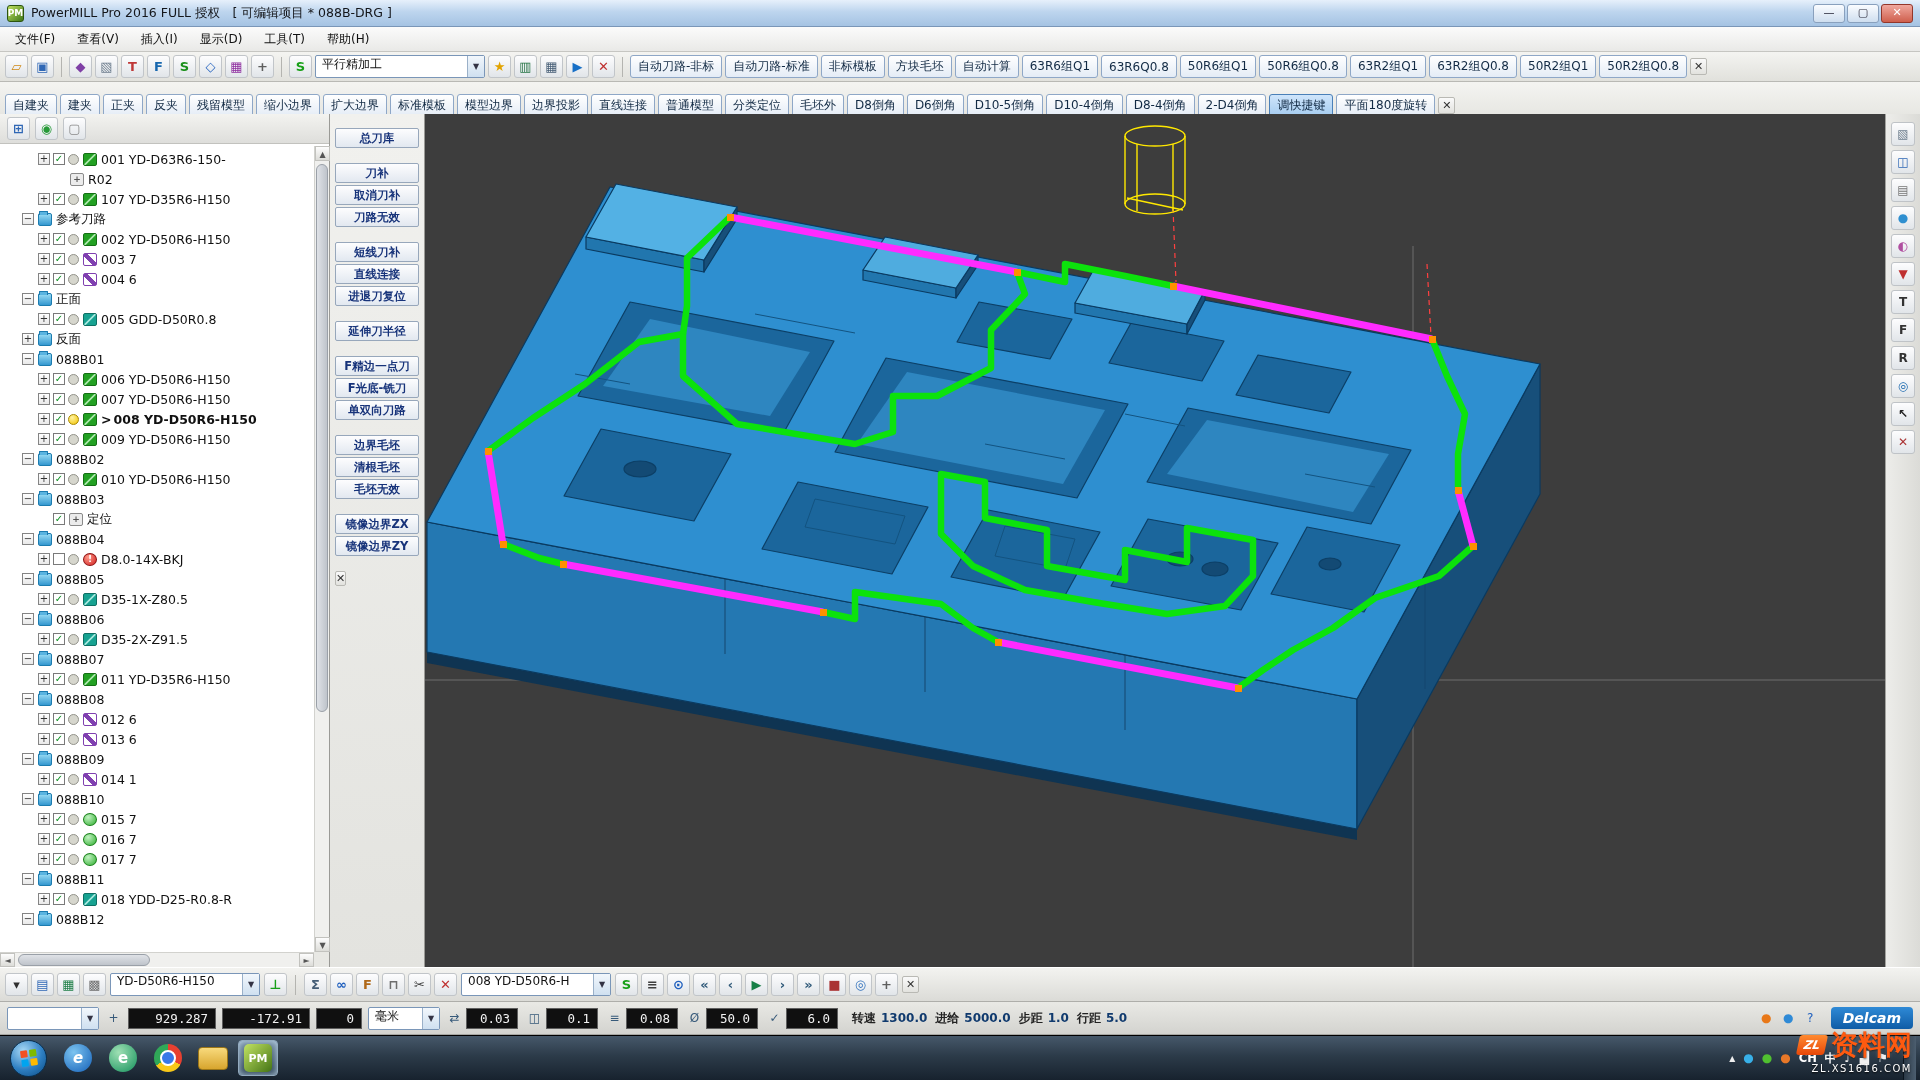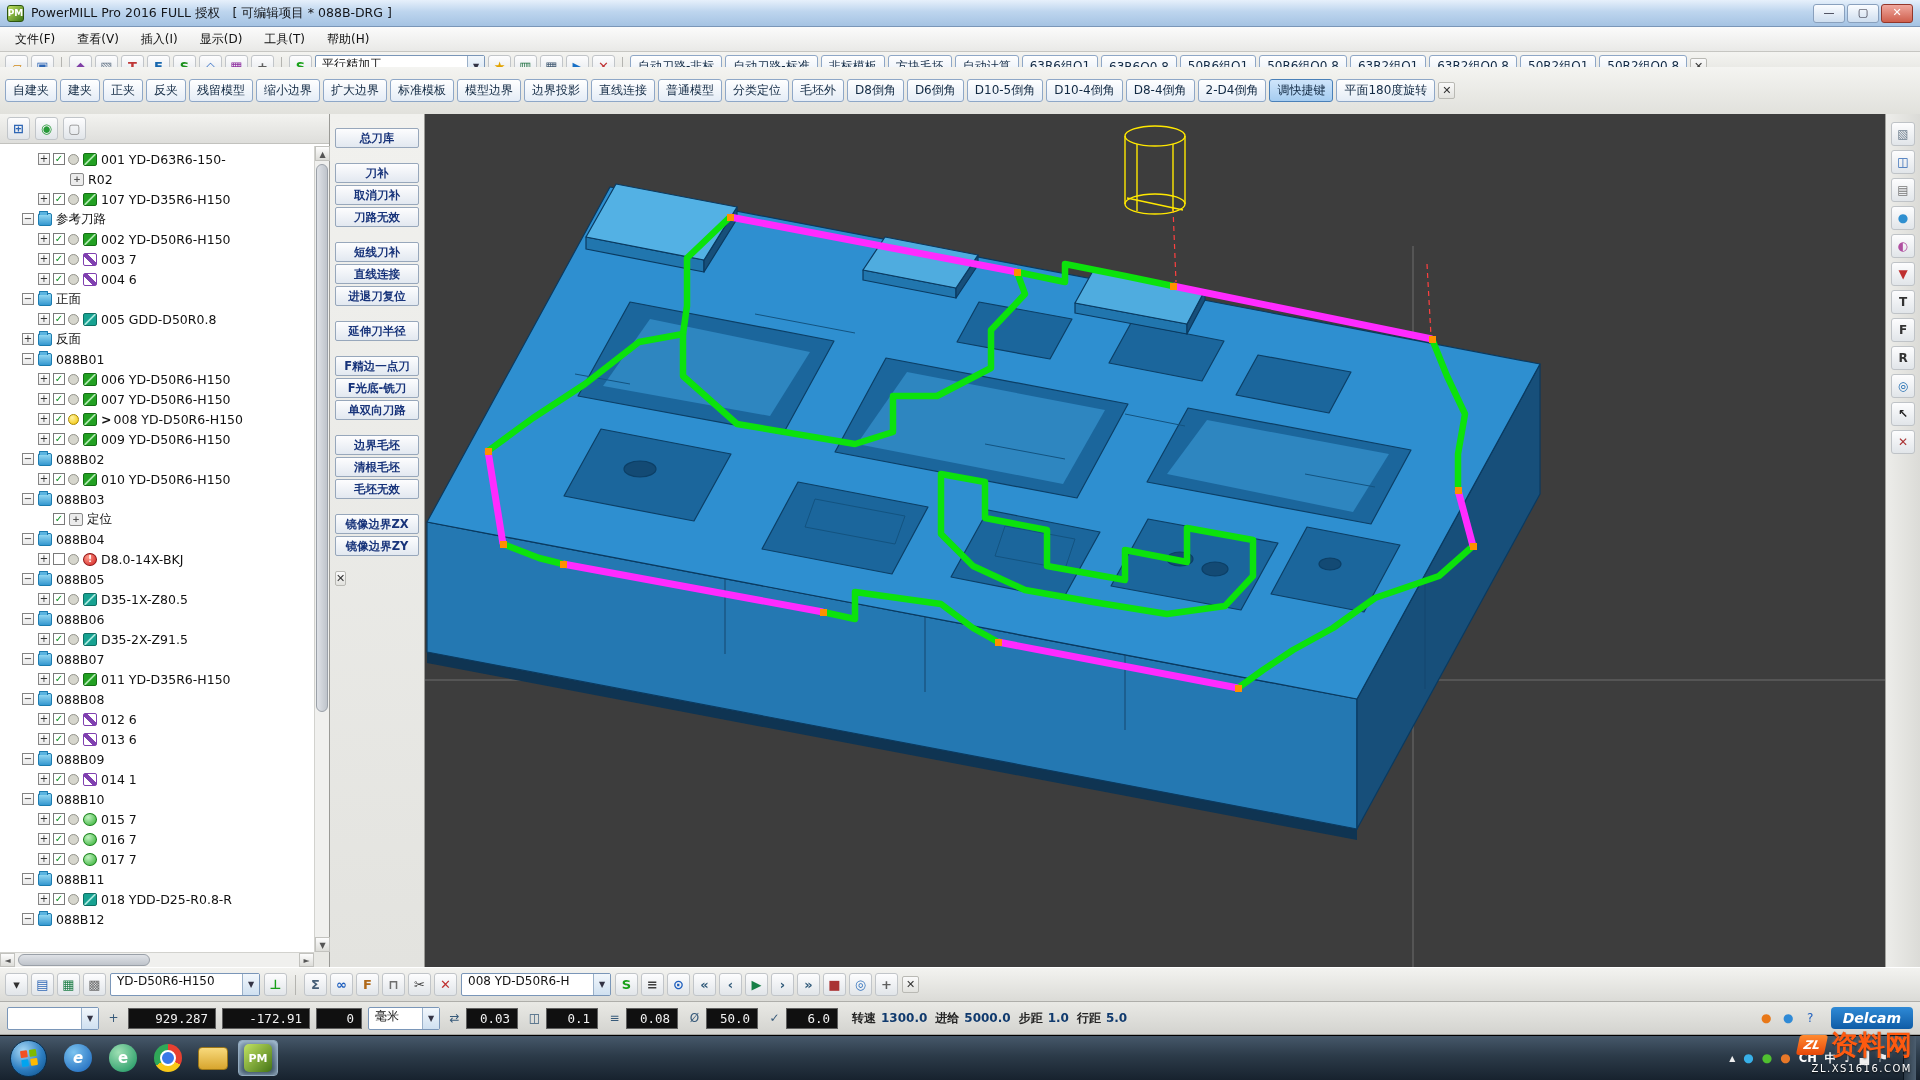--- a/index.html
+++ b/index.html
@@ -14,36 +14,36 @@
   .win-controls{margin-left:auto;display:flex;gap:2px}
   .win-btn{width:32px;height:19px;border:1px solid #89a0bd;border-radius:3px;background:linear-gradient(#fafcff,#cfdeef);font-size:11px;line-height:16px;text-align:center;color:#223}
   .win-btn.close{background:linear-gradient(#f0a89e,#cf5f4d);border-color:#93362a;color:#fff}
 
   #menubar{position:absolute;top:27px;left:0;right:0;height:25px;background:linear-gradient(#fbfbfb,#e9e9e7);border-bottom:1px solid #c6c6c2;display:flex;align-items:center;padding-left:4px}
   .menu-item{padding:3px 11px;color:#111;white-space:nowrap}
 
   
   .toolbar{position:absolute;left:0;right:0;background:linear-gradient(#f4f4f1,#e1e1dc);border-bottom:1px solid #b9b9b4;display:flex;align-items:center;gap:3px;padding:0 5px;white-space:nowrap}
   #toolbar1{top:52px;height:30px}
-  #toolbar2{top:67px;height:48px}
+  #toolbar2{top:82px;height:48px}
   .tb-icon{width:23px;height:23px;background:linear-gradient(#fdfdfe,#e1e5e9);border:1px solid #c1c5c9;border-radius:3px;font-size:13px;font-weight:bold;display:inline-flex;align-items:center;justify-content:center;flex:none}
   .tb-sep{width:1px;height:20px;background:#b4b4b0;margin:0 4px;flex:none;border:none}
   .tb-btn{height:23px;padding:0 7px;border:1px solid #8ea7c7;border-radius:3px;background:linear-gradient(#ffffff,#e4ecf6);font-size:12px;color:#122a44;display:inline-flex;align-items:center;white-space:nowrap;flex:none}
   .tb-btn.active{background:linear-gradient(#cfe5fb,#a5ccf0);border-color:#4a80b8}
   .combo{height:23px;background:#fff;border:1px solid #7a96b8;border-radius:2px;display:inline-flex;align-items:flex-start;padding-left:6px;font-size:12px;flex:none}
   .combo .combo-text{overflow:hidden;white-space:nowrap;flex:1}
   .combo .arrow{margin-left:6px;width:17px;align-self:stretch;background:linear-gradient(#f2f7fc,#cfe0f0);border-left:1px solid #9ab0c8;display:flex;align-items:center;justify-content:center;font-size:8px;color:#334}
   .close-x{width:17px;height:17px;font-size:11px;line-height:15px;text-align:center;color:#333;border:1px solid #b9b9b4;border-radius:2px;background:linear-gradient(#fafafa,#e2e2de);flex:none}
 
   
   #explorer{position:absolute;left:0;top:114px;width:330px;bottom:113px;background:#fff;border-right:1px solid #9a9a96}
   #explorer-toolbar{height:30px;background:linear-gradient(#f3f3f0,#dededb);border-bottom:1px solid #c2c2be;display:flex;align-items:center;gap:5px;padding:0 7px}
   #tree{position:absolute;top:32px;left:0;right:15px;bottom:15px;overflow:hidden;padding-top:3px}
   .tree-row{height:20px;display:flex;align-items:center;white-space:nowrap;font-size:12.5px}
-  .tree-row.bold .tree-label{font-weight:normal}
+  .tree-row.bold .tree-label{font-weight:bold}
   .tree-prefix{font-weight:bold;margin-right:2px}
   .exp{width:12px;height:12px;flex:none;border:1px solid #848484;background:linear-gradient(#fff,#e9e9e9);font-size:10px;line-height:10px;text-align:center;color:#333;margin-right:3px}
   .exp-space{width:15px;flex:none;display:inline-block}
   .cb{width:12px;height:12px;flex:none;border:1px solid #7a7a7a;background:#fff;font-size:10px;line-height:10px;color:#0a9020;text-align:center;margin-right:3px}
   .bulb{width:11px;height:11px;flex:none;border-radius:50%;margin-right:3px}
   .bulb.on{background:radial-gradient(circle at 35% 30%,#fff2a0,#f2c400);border:1px solid #a88800}
   .bulb.off{background:#d6d6cd;border:1px solid #93938b}
   .ti{width:14px;height:13px;flex:none;margin:0 4px 0 1px;border-radius:2px;position:relative;display:inline-flex;align-items:center;justify-content:center;font-size:9px}
   .ti-folder{background:linear-gradient(#9adcf4,#3498d0);border:1px solid #1c7cb0}
   .ti-folder::before{content:"";position:absolute;top:-3px;left:0;width:7px;height:3px;background:#5ab4e0;border:1px solid #1c7cb0;border-bottom:none;border-radius:1px 1px 0 0}

